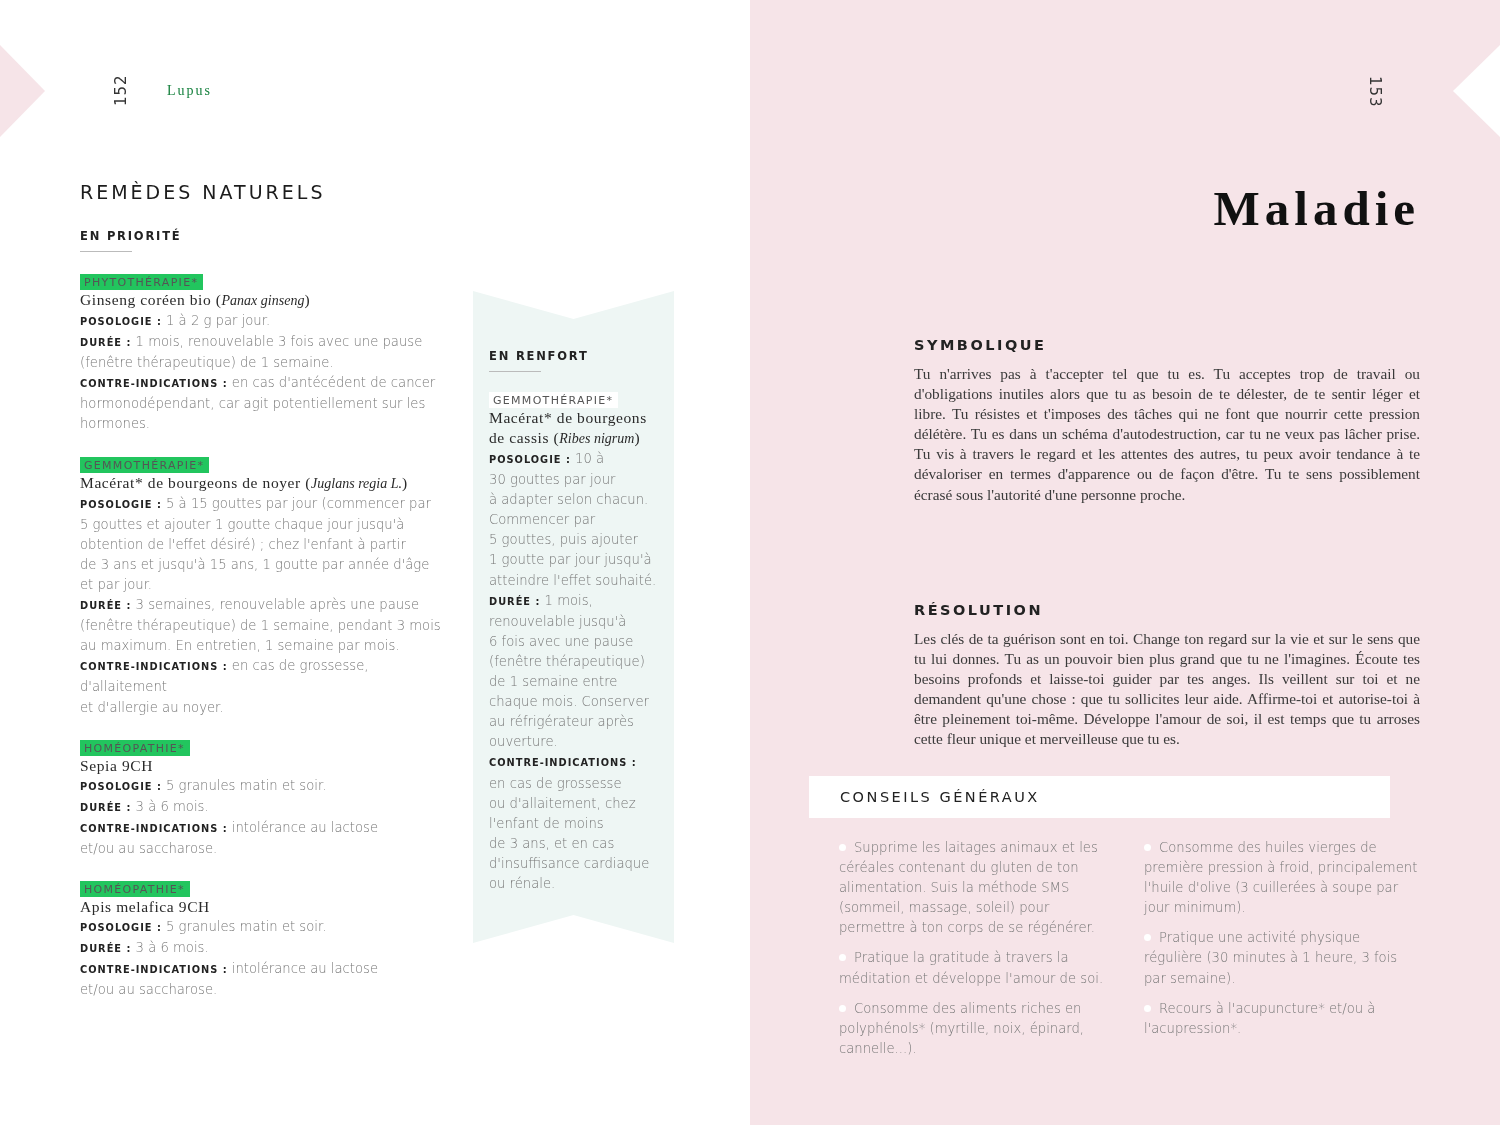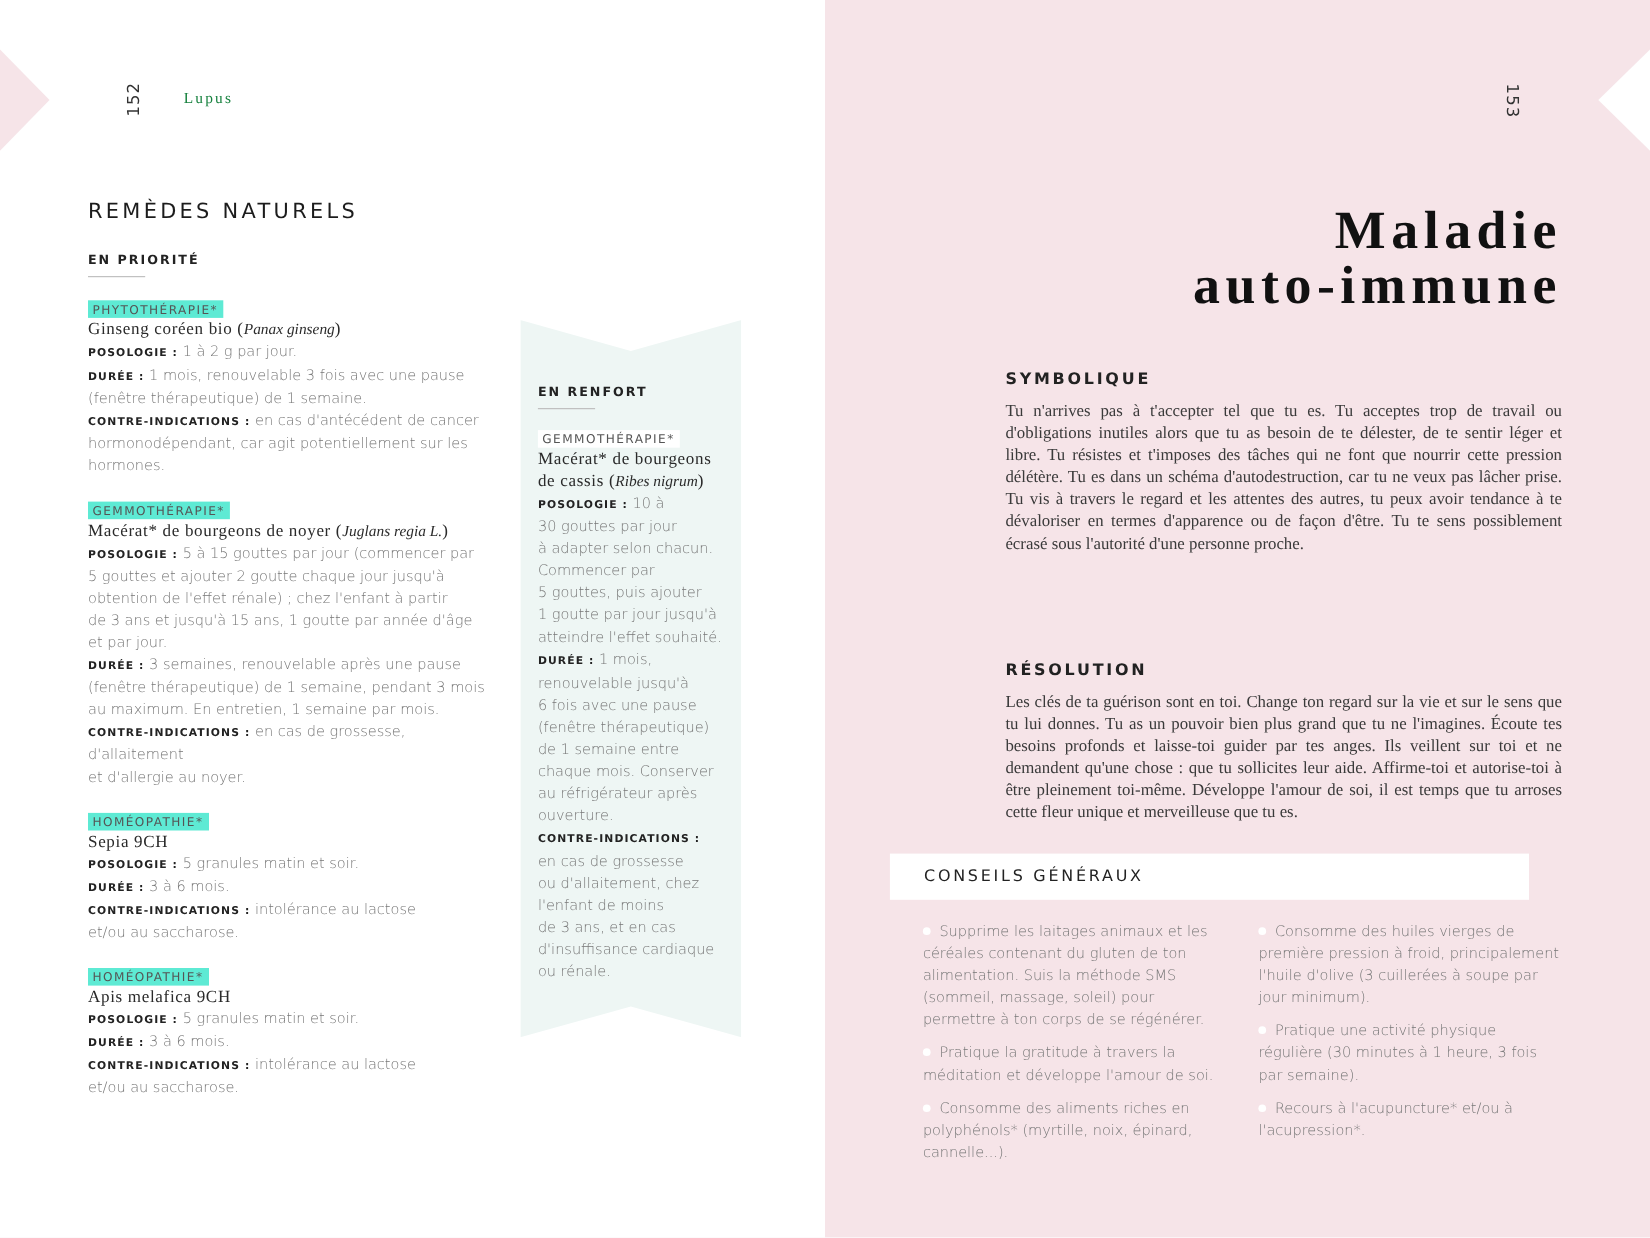--- a/index.html
+++ b/index.html
@@ -22,21 +22,21 @@
 
   .running-head { position: absolute; left: 167px; top: 83px; font-family: "Liberation Serif", serif; font-size: 14px; letter-spacing: 2px; color: #15803d; }
 
   .section-title { position: absolute; left: 80px; top: 181px; font-family: "DejaVu Sans", sans-serif; font-size: 19px; letter-spacing: 3px; font-weight: 500; color: #1c1c1c; }
   .sub-title { font-family: "DejaVu Sans", sans-serif; font-size: 11.5px; font-weight: bold; letter-spacing: 1.8px; color: #222; }
   .sub-title-line { width: 52px; height: 1px; background: #bbb; margin-top: 8px; }
 
   .priority { position: absolute; left: 80px; top: 229px; width: 370px; }
   .remedy { margin-top: 20px; }
   .remedy:first-of-type { margin-top: 0; }
-  .tag { display: inline-block; background: #5eead4; font-family: "DejaVu Sans", sans-serif; font-size: 11px; letter-spacing: 1.3px; color: #555; padding: 2px 5px 1px 4px; }
+  .tag { display: inline-block; background: #22c55e; font-family: "DejaVu Sans", sans-serif; font-size: 11px; letter-spacing: 1.3px; color: #555; padding: 2px 5px 1px 4px; }
   .remedy-name { font-family: "Liberation Serif", serif; font-size: 15.5px; letter-spacing: 0.6px; color: #2a2a2a; line-height: 20px; }
   .remedy-name i { font-size: 14px; letter-spacing: 0; }
   .line { font-family: "DejaVu Sans", sans-serif; font-size: 13.2px; font-weight: 300; color: #777; line-height: 20.1px; }
   .lbl { font-family: "DejaVu Sans", sans-serif; font-size: 9.8px; font-weight: bold; letter-spacing: 1px; color: #222; }
 
   .renfort { position: absolute; left: 473px; top: 291px; width: 201px; height: 652px; background: #eef6f4;
     clip-path: polygon(0 0, 50% 28px, 100% 0, 100% 100%, 50% calc(100% - 28px), 0 100%); }
   .renfort-content { position: absolute; left: 489px; top: 349px; width: 185px; }
   .renfort-content .tag { background: #ffffff; }
   .renfort-content .remedy-name { font-size: 15.5px; }
@@ -73,21 +73,21 @@
       <span class="tag">PHYTOTHÉRAPIE*</span>
       <div class="remedy-name"><span>Ginseng coréen bio (</span><i>Panax ginseng</i><span>)</span></div>
       <div class="line"><span class="lbl">POSOLOGIE :</span> <span>1 à 2 g par jour.</span></div>
       <div class="line"><span class="lbl">DURÉE :</span> <span>1 mois, renouvelable 3 fois avec une pause</span><br><span>(fenêtre thérapeutique) de 1 semaine.</span></div>
       <div class="line"><span class="lbl">CONTRE-INDICATIONS :</span> <span>en cas d'antécédent de cancer</span><br><span>hormonodépendant, car agit potentiellement sur les</span><br><span>hormones.</span></div>
     </div>
 
     <div class="remedy">
       <span class="tag">GEMMOTHÉRAPIE*</span>
       <div class="remedy-name"><span>Macérat* de bourgeons de noyer (</span><i>Juglans regia L.</i><span>)</span></div>
-      <div class="line"><span class="lbl">POSOLOGIE :</span> <span>5 à 15 gouttes par jour (commencer par</span><br><span>5 gouttes et ajouter 2 goutte chaque jour jusqu'à</span><br><span>obtention de l'effet rénale) ; chez l'enfant à partir</span><br><span>de 3 ans et jusqu'à 15 ans, 1 goutte par année d'âge</span><br><span>et par jour.</span></div>
+      <div class="line"><span class="lbl">POSOLOGIE :</span> <span>5 à 15 gouttes par jour (commencer par</span><br><span>5 gouttes et ajouter 1 goutte chaque jour jusqu'à</span><br><span>obtention de l'effet désiré) ; chez l'enfant à partir</span><br><span>de 3 ans et jusqu'à 15 ans, 1 goutte par année d'âge</span><br><span>et par jour.</span></div>
       <div class="line"><span class="lbl">DURÉE :</span> <span>3 semaines, renouvelable après une pause</span><br><span>(fenêtre thérapeutique) de 1 semaine, pendant 3 mois</span><br><span>au maximum. En entretien, 1 semaine par mois.</span></div>
       <div class="line"><span class="lbl">CONTRE-INDICATIONS :</span> <span>en cas de grossesse, d'allaitement</span><br><span>et d'allergie au noyer.</span></div>
     </div>
 
     <div class="remedy">
       <span class="tag">HOMÉOPATHIE*</span>
       <div class="remedy-name">Sepia 9CH</div>
       <div class="line"><span class="lbl">POSOLOGIE :</span> <span>5 granules matin et soir.</span></div>
       <div class="line"><span class="lbl">DURÉE :</span> <span>3 à 6 mois.</span></div>
       <div class="line"><span class="lbl">CONTRE-INDICATIONS :</span> <span>intolérance au lactose</span><br><span>et/ou au saccharose.</span></div>
@@ -138,21 +138,20 @@
     </div>
   </div>
 </div>
 
 <div class="page-right"></div>
 <div class="corner-right"></div>
 <div class="page-num right">153</div>
 
 <div class="title">
   <div>Maladie</div>
-  <div>auto-immune</div>
 </div>
 
 <div class="r-section" style="top:337px;">
   <div class="r-heading">SYMBOLIQUE</div>
   <div class="r-text">Tu n'arrives pas à t'accepter tel que tu es. Tu acceptes trop de travail ou d'obligations inutiles alors que tu as besoin de te délester, de te sentir léger et libre. Tu résistes et t'imposes des tâches qui ne font que nourrir cette pression délétère. Tu es dans un schéma d'autodestruction, car tu ne veux pas lâcher prise. Tu vis à travers le regard et les attentes des autres, tu peux avoir tendance à te dévaloriser en termes d'apparence ou de façon d'être. Tu te sens possiblement écrasé sous l'autorité d'une personne proche.</div>
 </div>
 
 <div class="r-section" style="top:568px;margin-top:34px;">
   <div class="r-heading">RÉSOLUTION</div>
   <div class="r-text">Les clés de ta guérison sont en toi. Change ton regard sur la vie et sur le sens que tu lui donnes. Tu as un pouvoir bien plus grand que tu ne l'imagines. Écoute tes besoins profonds et laisse-toi guider par tes anges. Ils veillent sur toi et ne demandent qu'une chose : que tu sollicites leur aide. Affirme-toi et autorise-toi à être pleinement toi-même. Développe l'amour de soi, il est temps que tu arroses cette fleur unique et merveilleuse que tu es.</div>

